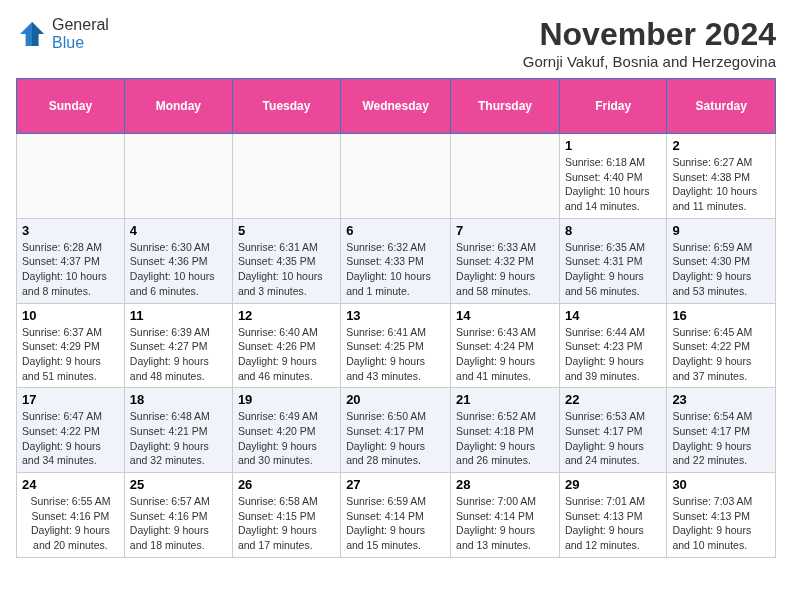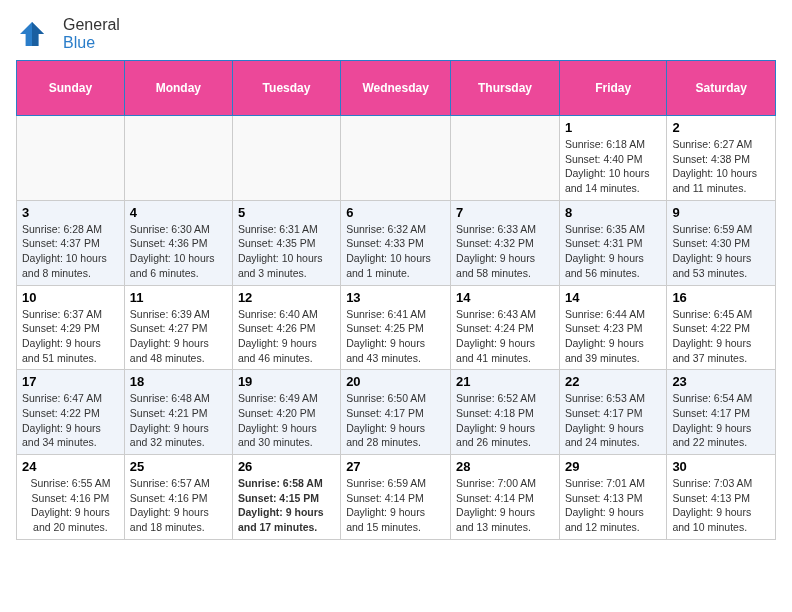--- a/index.html
+++ b/index.html
@@ -12,21 +12,21 @@
     }
     .header-area {
       display: flex;
       justify-content: space-between;
       align-items: flex-start;
       margin-bottom: 8px;
     }
     .logo {
       display: flex;
       align-items: center;
-      gap: 15px;
+      gap: 4px;
     }
     .logo-general { color: #333; }
     .logo-blue { color: #2a7dc9; }
     .logo-icon {
       width: 32px;
       height: 32px;
     }
     .title-area {
       text-align: right;
     }
@@ -84,20 +84,24 @@
   <div class="logo">
     <svg class="logo-icon" viewBox="0 0 40 40" xmlns="http://www.w3.org/2000/svg">
       <polygon points="20,5 35,20 28,20 28,35 12,35 12,20 5,20" fill="#2a7dc9"></polygon>
       <polygon points="20,5 35,20 28,20 28,35 20,35" fill="#1a5fa0"></polygon>
     </svg>
     <div>
       <div class="logo-general">General</div>
       <div class="logo-blue">Blue</div>
     </div>
   </div>
+  <div class="title-area">
+    <div class="month-title">November 2024</div>
+    <div class="location-title">Gornji Vakuf, Bosnia and Herzegovina</div>
+  </div>
 </div>
 
 <table class="calendar">
   <thead>
     <tr>
     <th>Sunday</th>
         <th>Monday</th>
         <th>Tuesday</th>
         <th>Wednesday</th>
         <th>Thursday</th>
@@ -265,21 +269,21 @@
 Daylight: 9 hours and 20 minutes.</div>
         </td>
         <td>
           <div class="day-num">25</div>
           <div class="day-info" style="white-space: pre-line;">Sunrise: 6:57 AM
 Sunset: 4:16 PM
 Daylight: 9 hours and 18 minutes.</div>
         </td>
         <td>
           <div class="day-num">26</div>
-          <div class="day-info" style="white-space: pre-line; font-weight: bold;">Sunrise: 6:58 AM
+          <div class="day-info" style="white-space: pre-line;">Sunrise: 6:58 AM
 Sunset: 4:15 PM
 Daylight: 9 hours and 17 minutes.</div>
         </td>
         <td>
           <div class="day-num">27</div>
           <div class="day-info" style="white-space: pre-line;">Sunrise: 6:59 AM
 Sunset: 4:14 PM
 Daylight: 9 hours and 15 minutes.</div>
         </td>
         <td>

